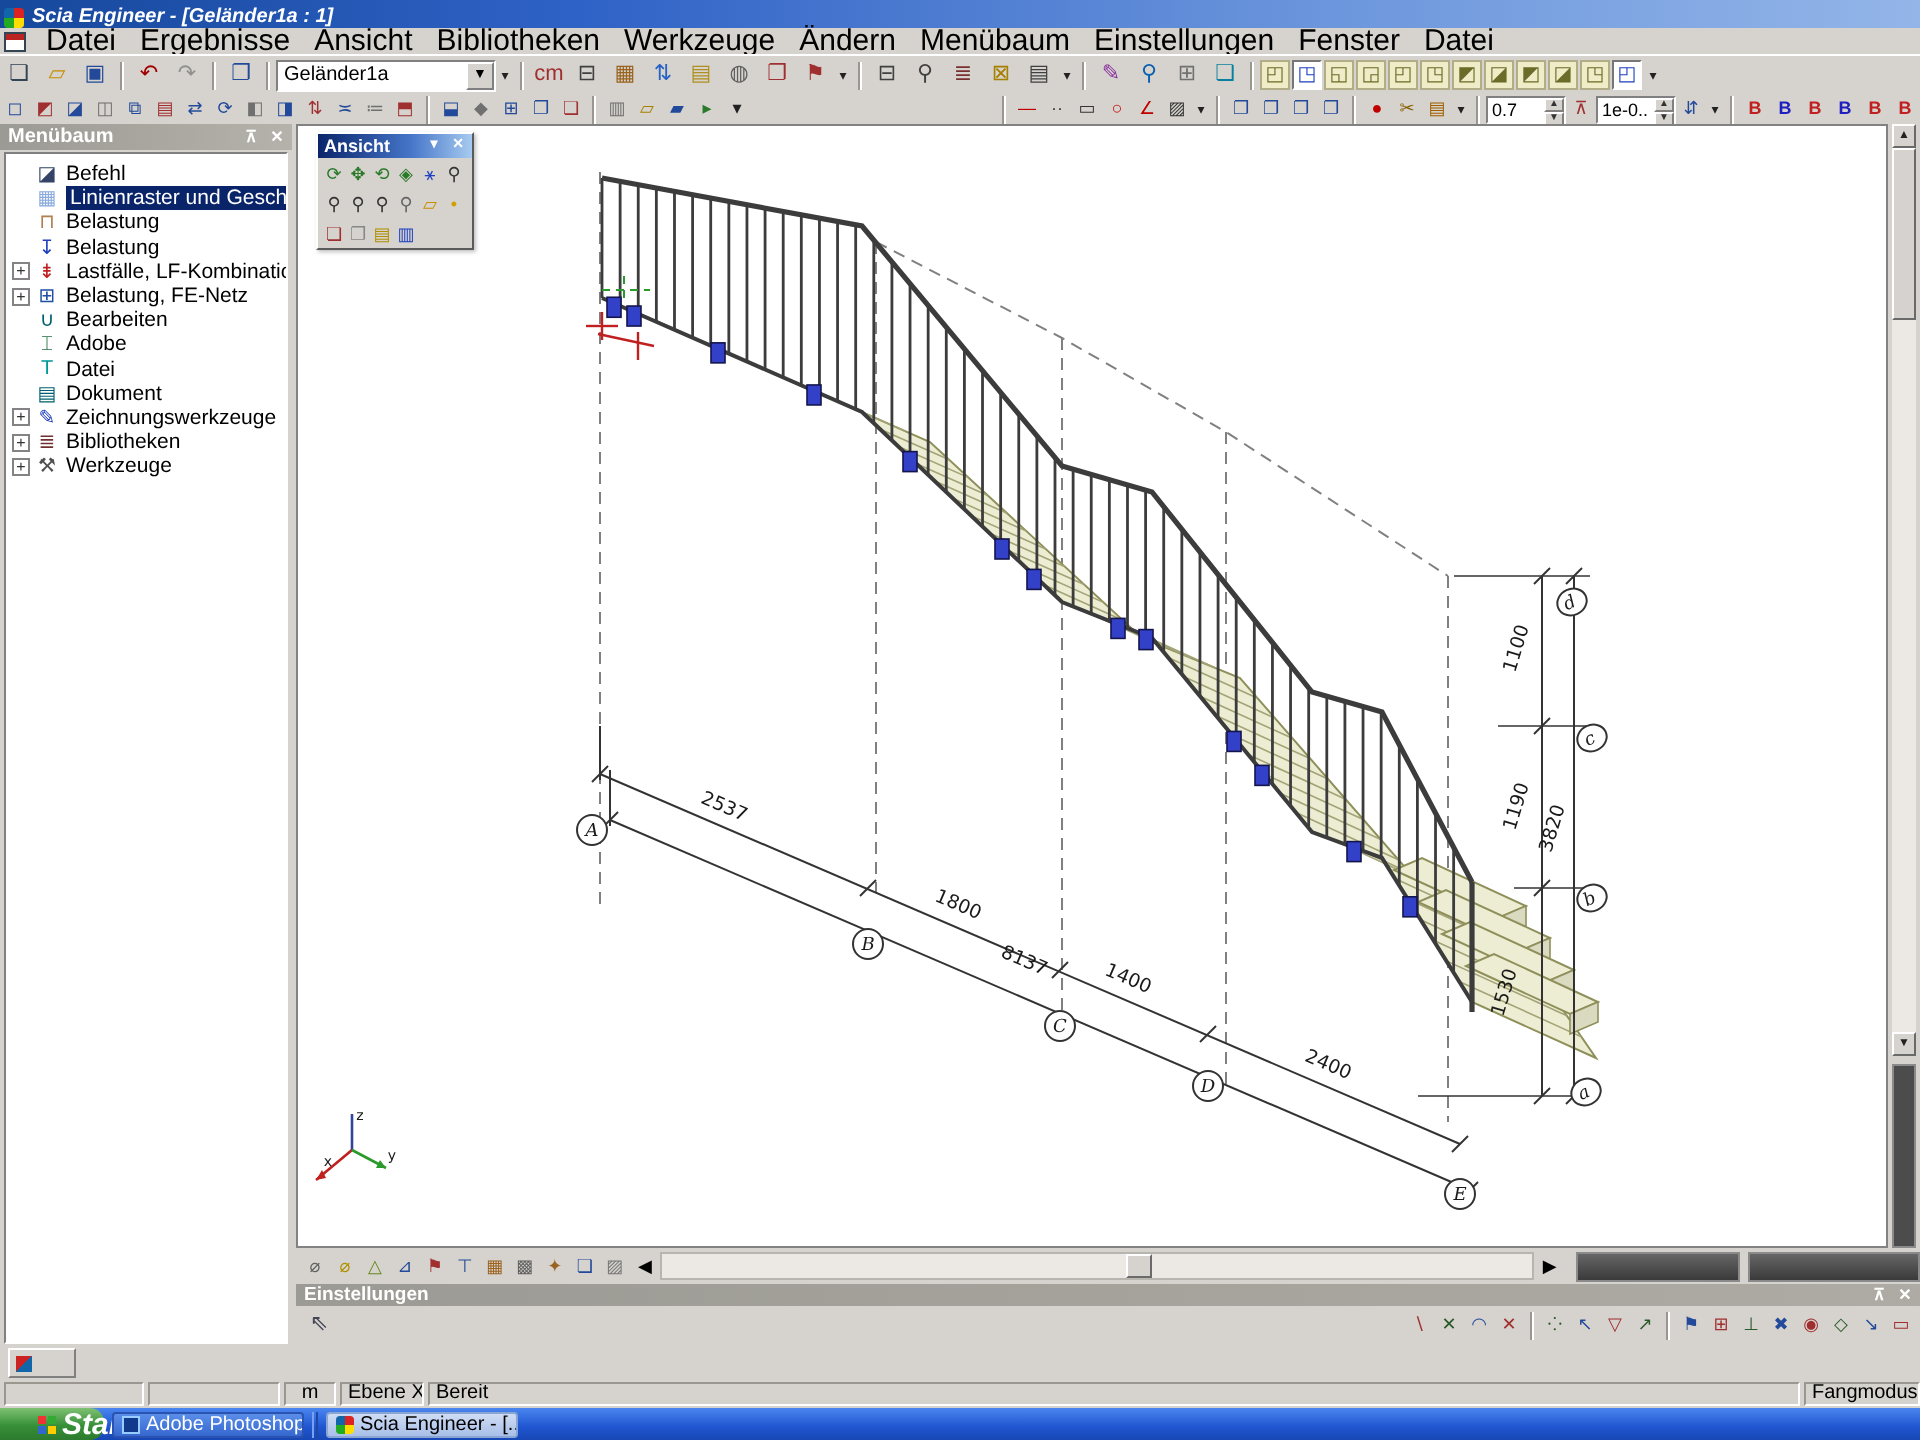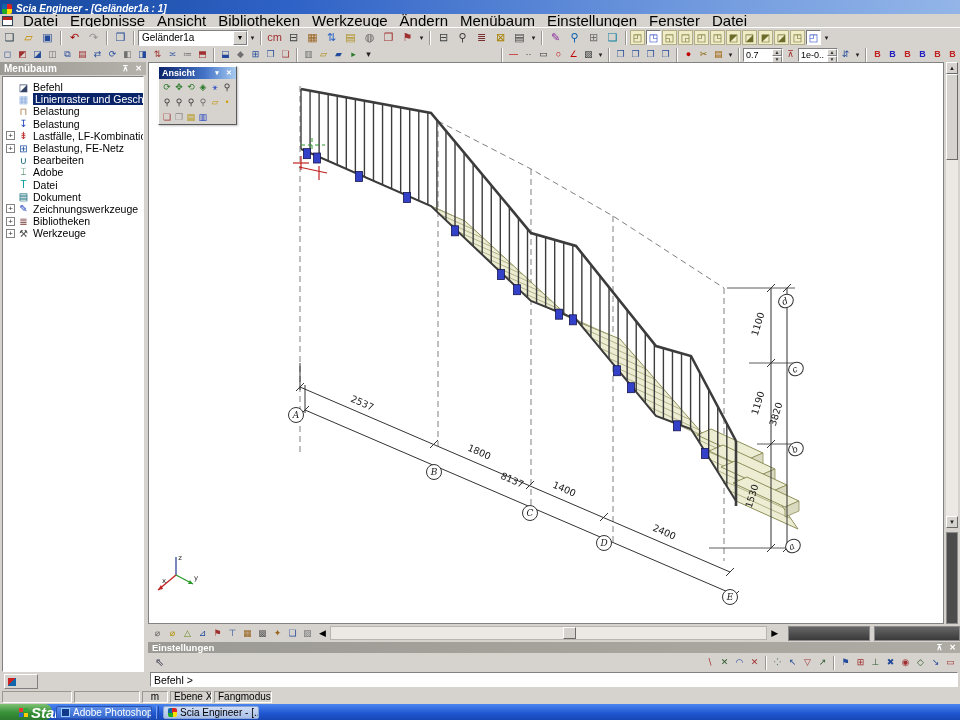--- a/index.html
+++ b/index.html
@@ -643,30 +643,28 @@
         <span class="tsep"></span>
         <span class="tbtn sm" style="color: rgb(35, 74, 154);">⚑</span>
         <span class="tbtn sm" style="color: rgb(160, 48, 48);">⊞</span>
         <span class="tbtn sm" style="color: rgb(42, 90, 42);">⊥</span>
         <span class="tbtn sm" style="color: rgb(35, 74, 154);">✖</span>
         <span class="tbtn sm" style="color: rgb(160, 48, 48);">◉</span>
         <span class="tbtn sm" style="color: rgb(42, 90, 42);">◇</span>
         <span class="tbtn sm" style="color: rgb(35, 74, 154);">↘</span>
         <span class="tbtn sm" style="color: rgb(160, 48, 48);">▭</span>
       </div>
-    <div class="cmdinput">
-      <span>Befehl &gt;</span>
-    </div>
   </div>
 
   <div class="abs status" id="statusbar">
       <span class="scell" style="width: 70px;"></span>
       <span class="scell" style="width: 66px;"></span>
       <span class="scell" style="width: 26px;">m</span>
       <span class="scell" style="width: 42px;">Ebene XY</span>
+      <span class="scell" style="width: 686px; text-align: left;">Bereit</span>
       <span class="scell" style="width: 58px; text-align: left;">Fangmodus</span>
     </div>
 
   <div class="abs taskbar">
     <div class="startbtn">
       <span class="winflag">
           <b></b>
           <i></i>
           <u></u>
           <s></s>

